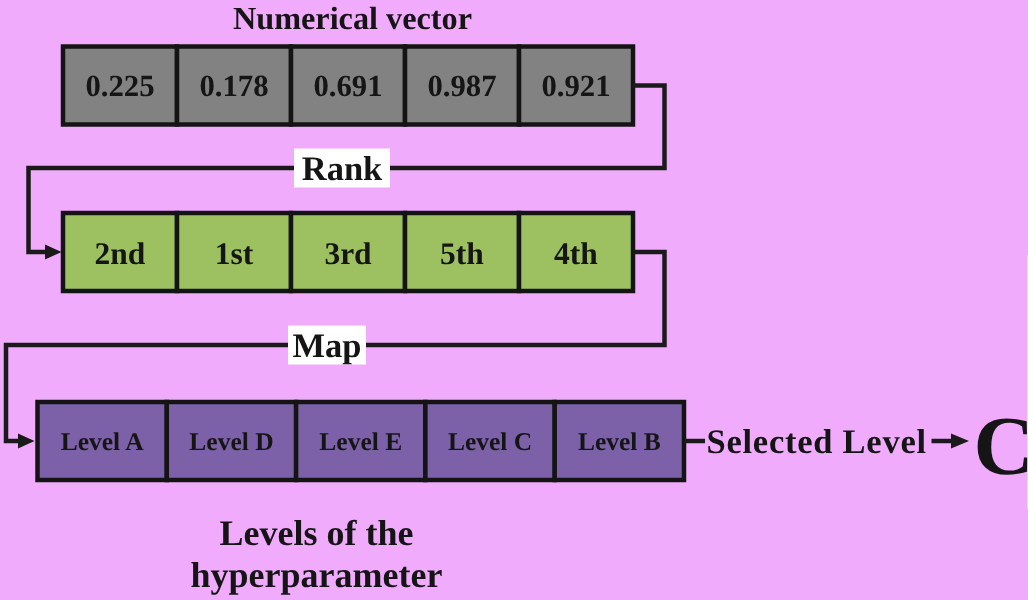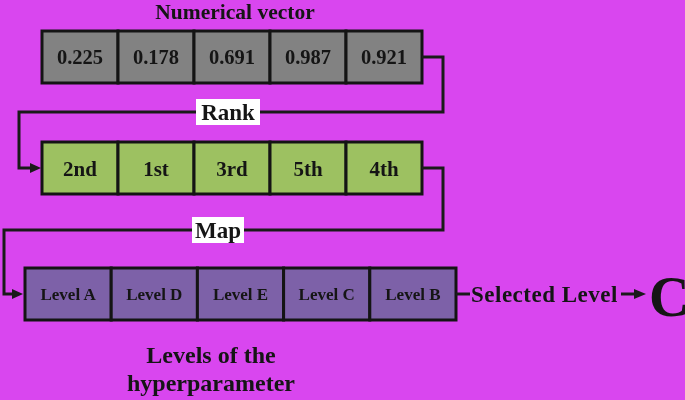--- a/index.html
+++ b/index.html
@@ -4,21 +4,21 @@
 <style>
   html, body {
     margin: 0;
     padding: 0;
     background: #ffffff;
   }
   .figure-wrap {
     position: relative;
     width: 685px;
     height: 400px;
-    background: #d946ef;
+    background: #f0abfc;
     overflow: hidden;
   }
   svg text {
     font-family: "Liberation Serif", "DejaVu Serif", serif;
     font-weight: bold;
     fill: #151515;
   }
   .cell-rect { stroke: #141414; stroke-width: 3; }
   .conn { fill: none; stroke: #1a1a1a; stroke-width: 3; }
   .label-bg { fill: #ffffff; stroke: none; }

